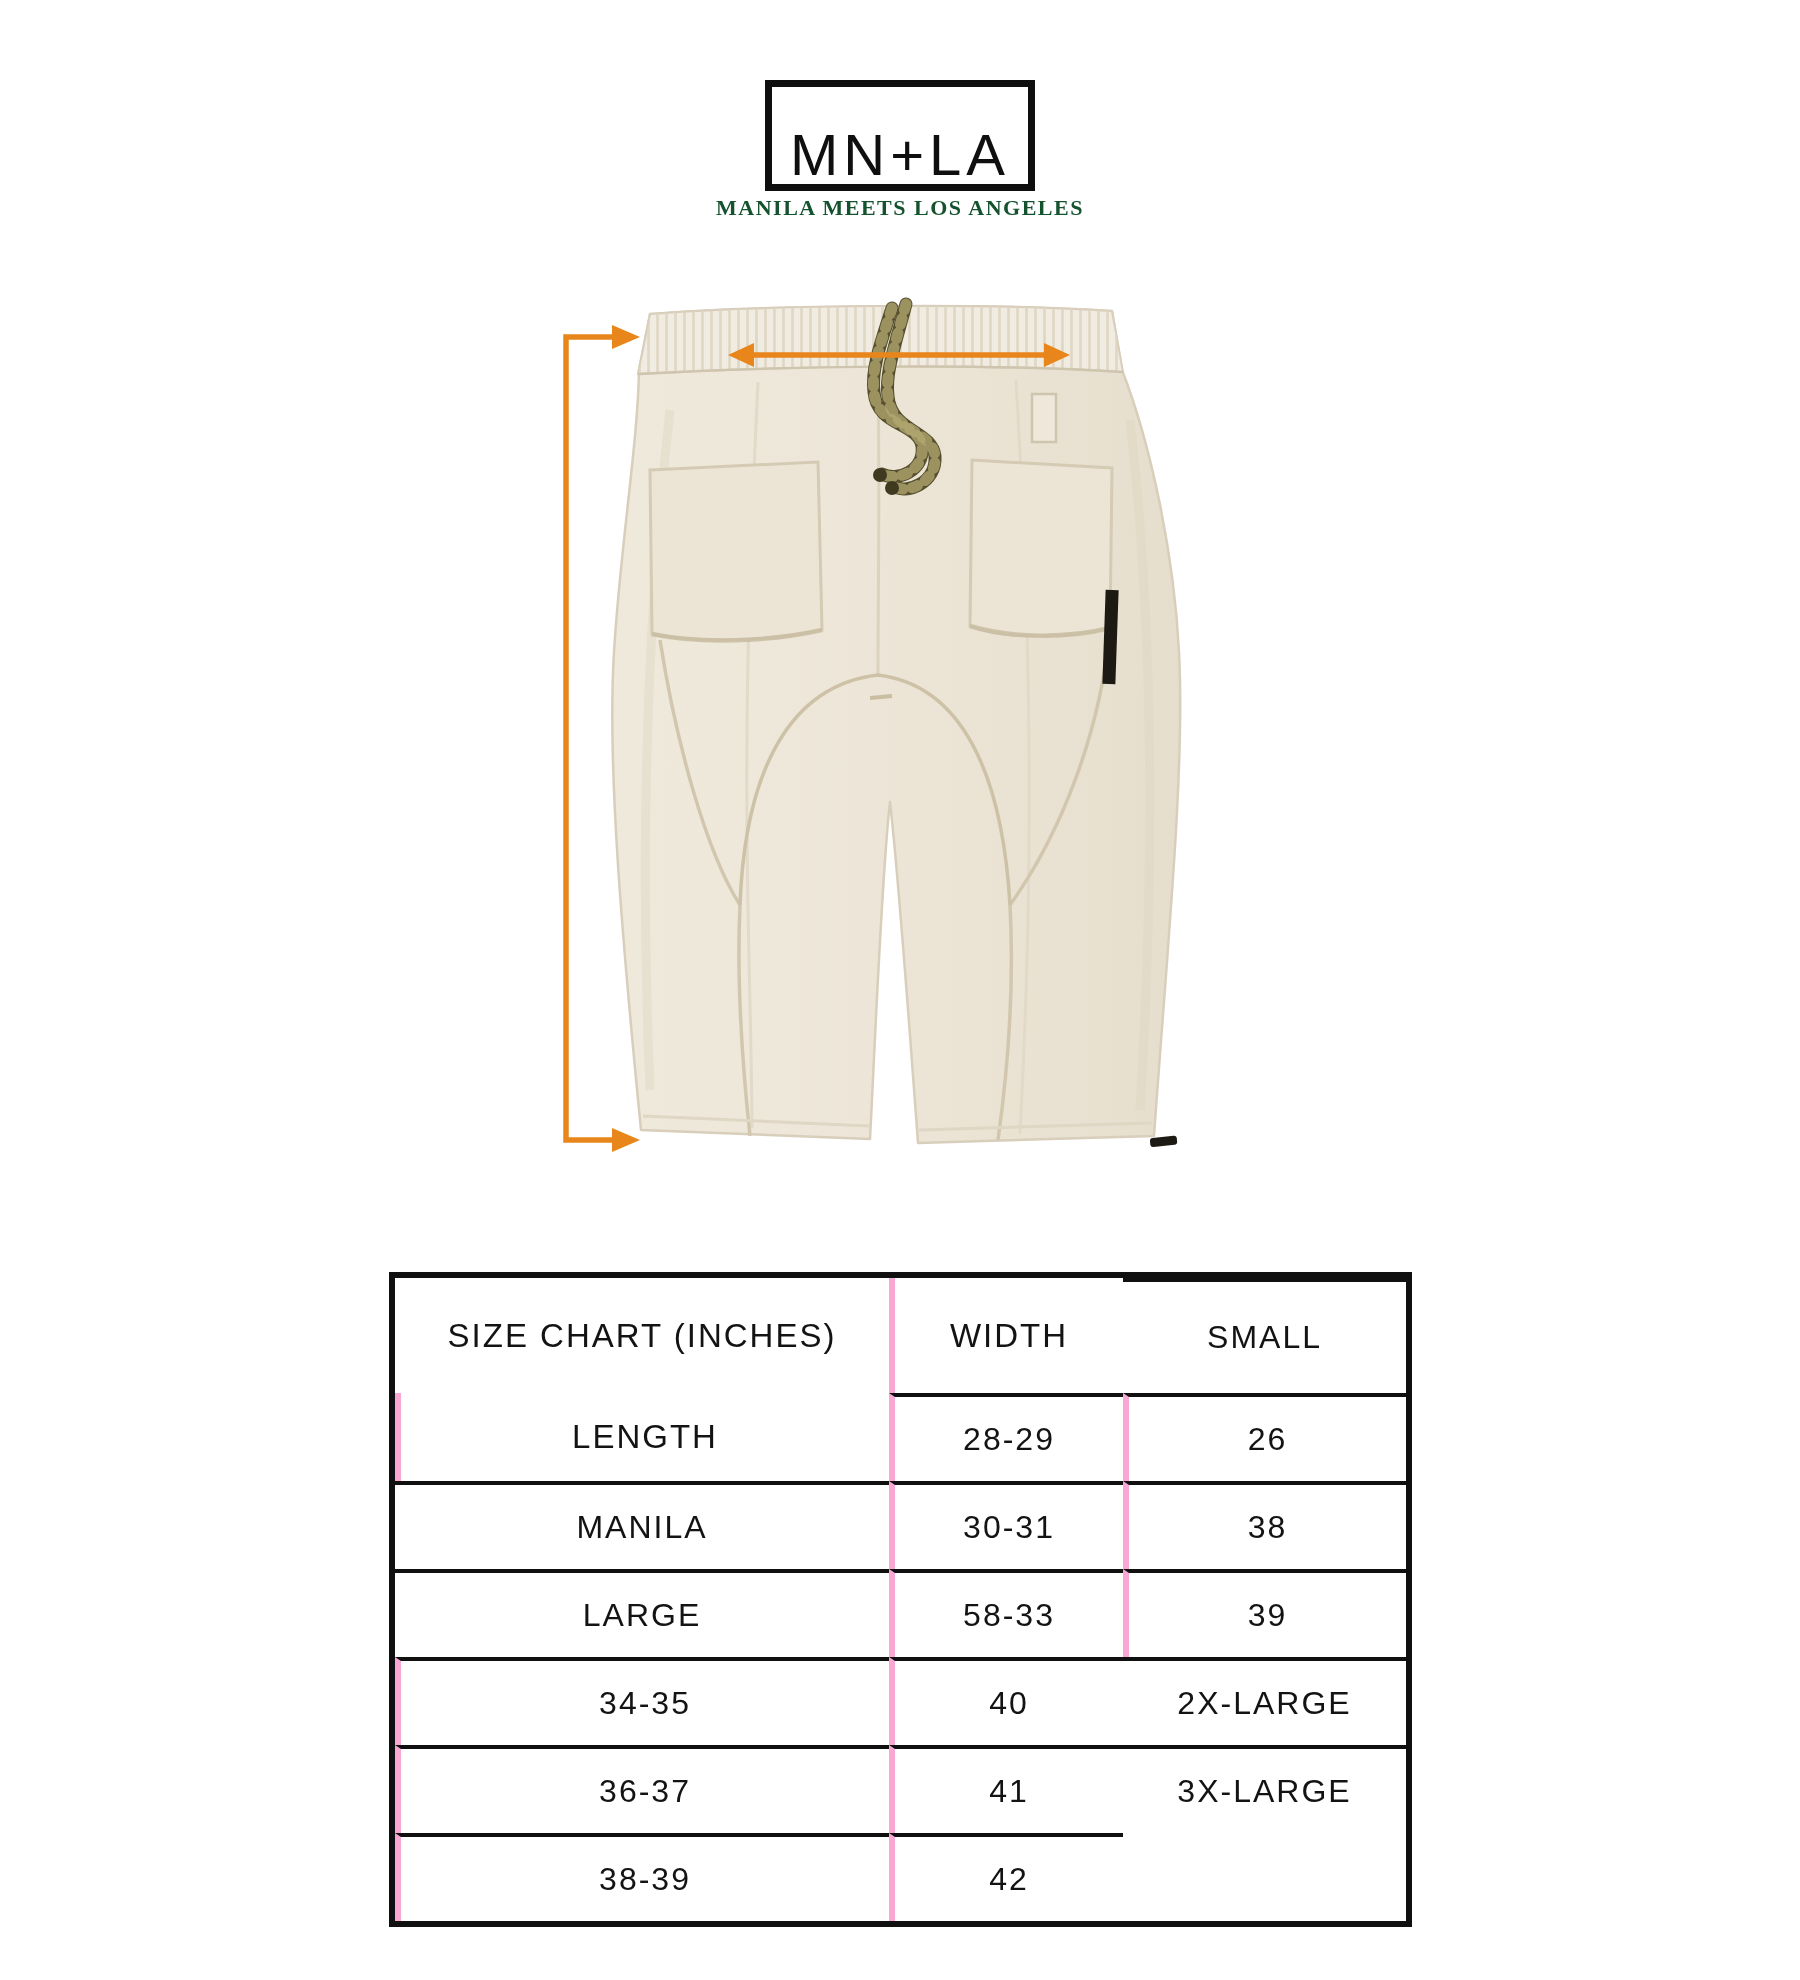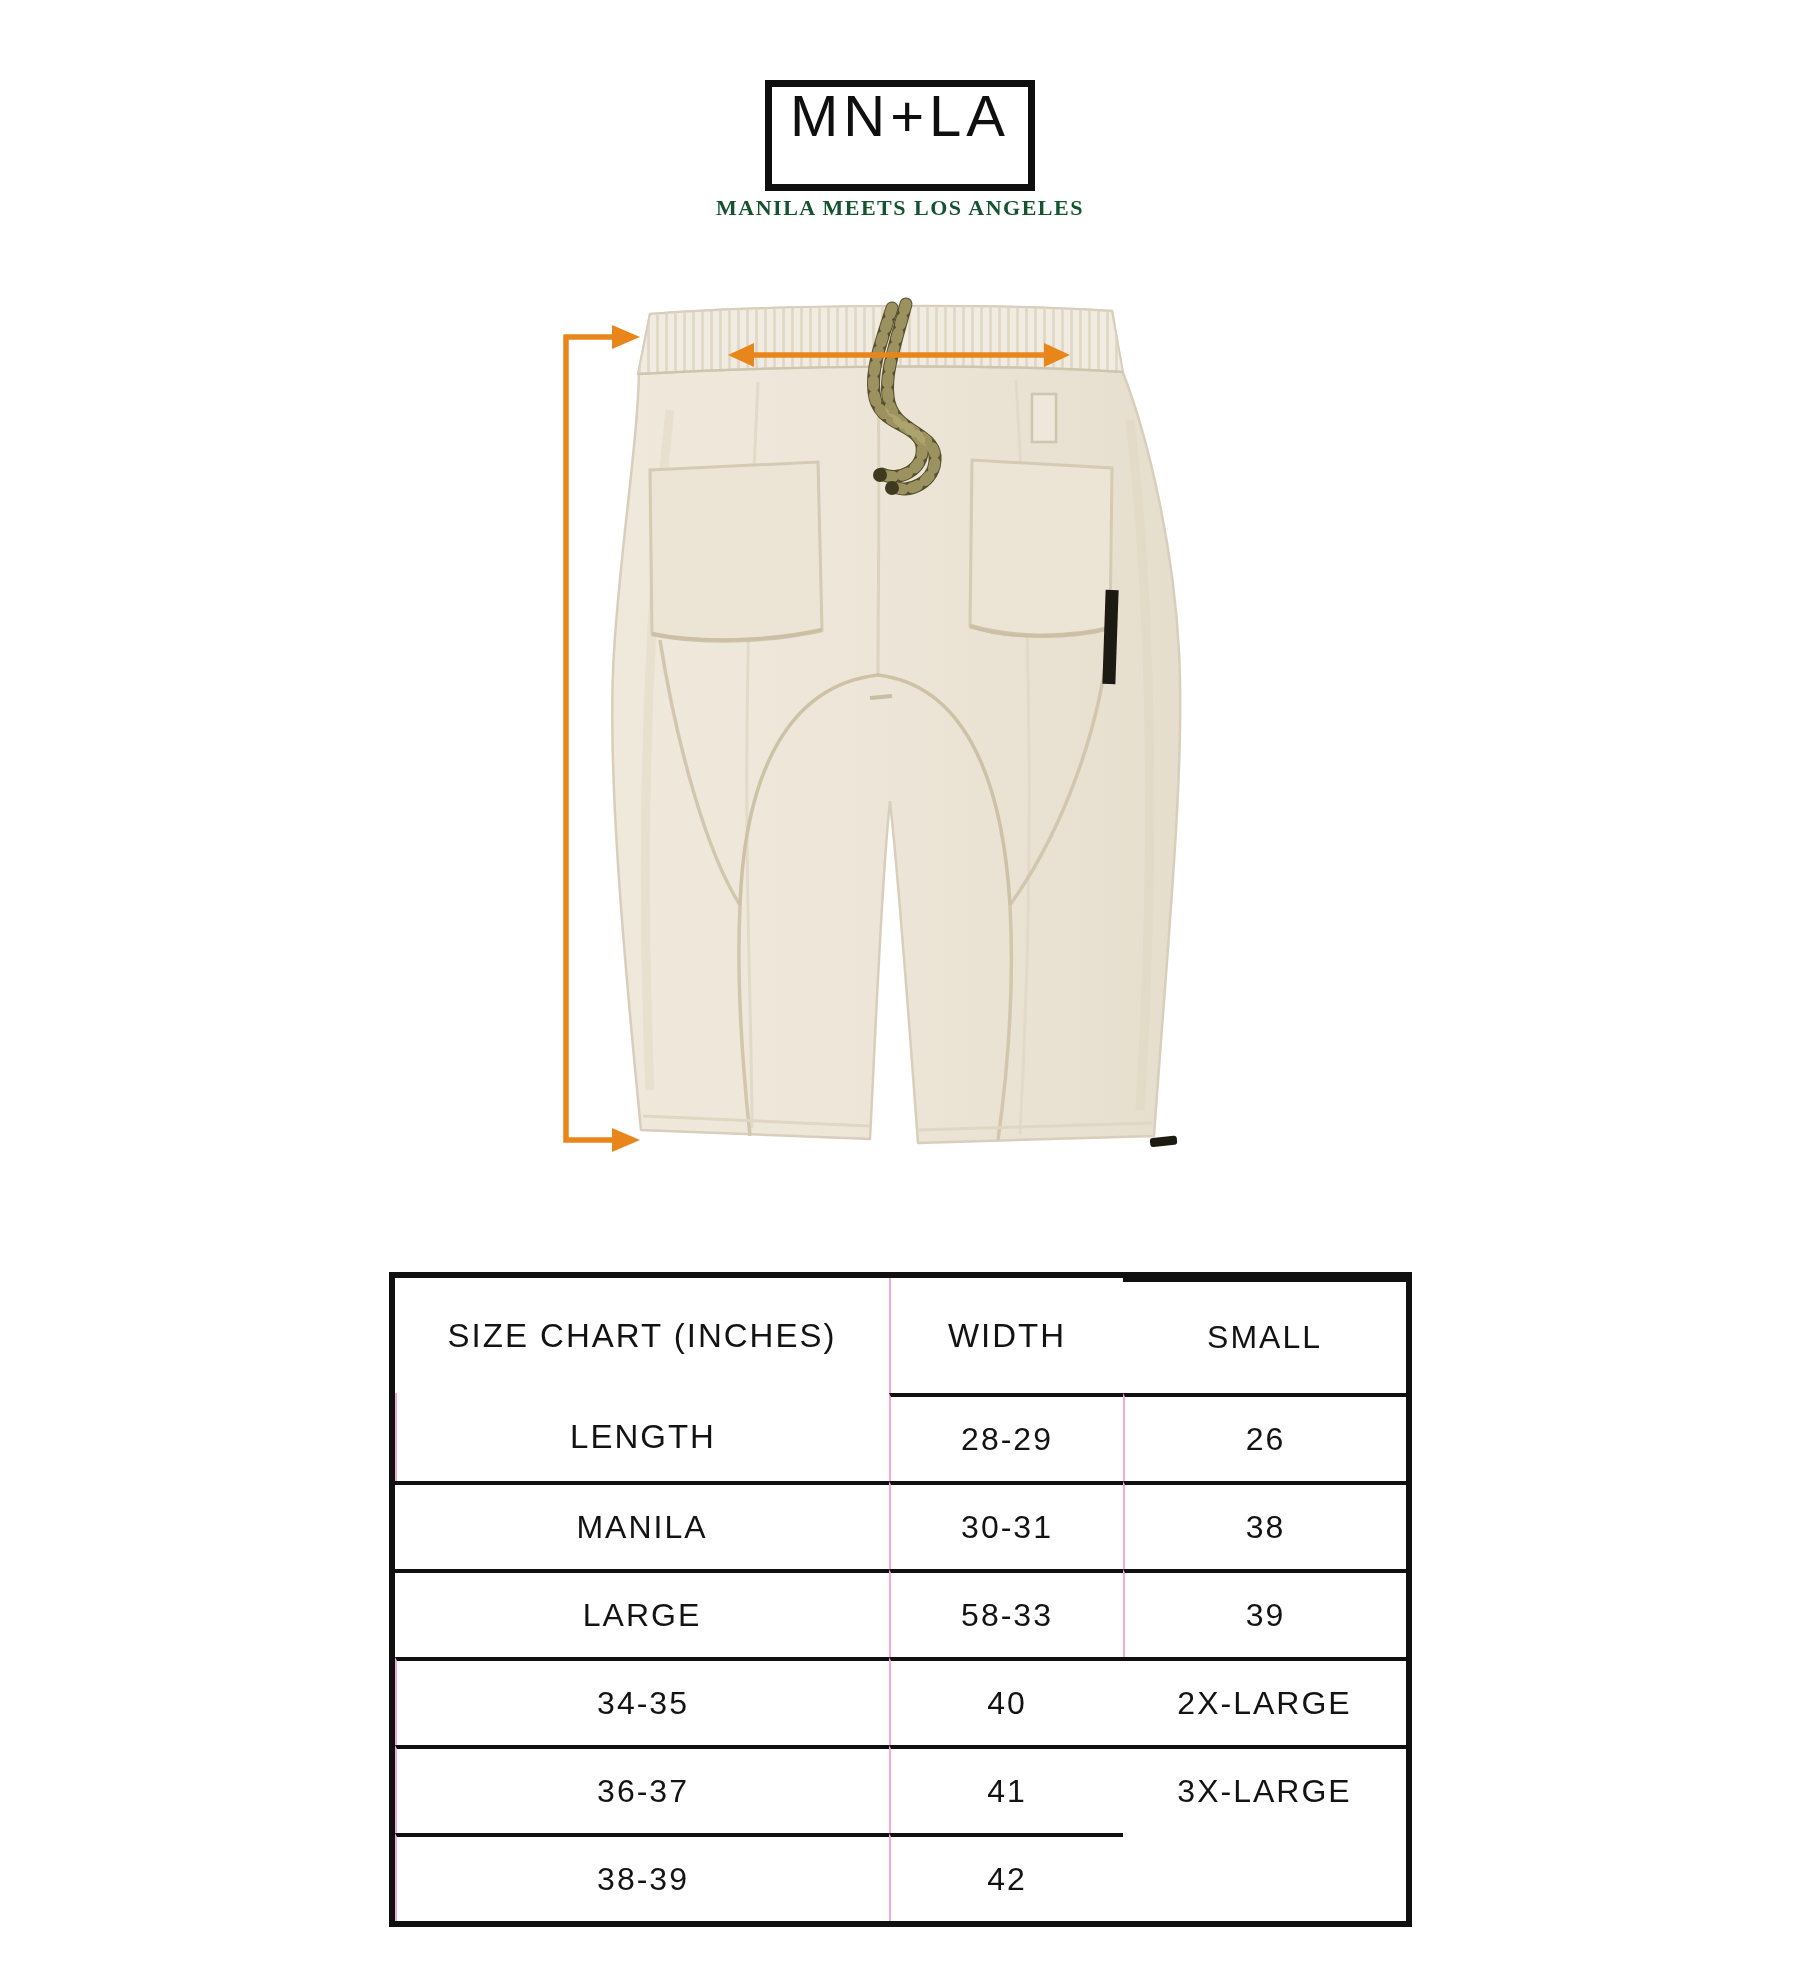--- a/index.html
+++ b/index.html
@@ -3,21 +3,21 @@
 <meta charset="utf-8">
 <style>
   html,body{margin:0;padding:0;background:#ffffff;}
   body{width:1800px;height:1980px;font-family:"Liberation Sans",sans-serif;}
   .canvas{position:relative;width:1800px;height:1980px;background:#ffffff;overflow:hidden;}
 
   
   .logo-box{
     position:absolute;top:80px;left:50%;transform:translateX(-50%);
     width:256px;height:97px;border:7px solid #0f0f0f;
-    display:flex;align-items:flex-start;justify-content:center;background:#ffffff;
+    display:flex;align-items:flex-end;justify-content:center;background:#ffffff;
   }
   .logo-text{
     font-size:58px;font-weight:400;color:#0f0f0f;letter-spacing:5px;line-height:1;
     white-space:nowrap;
   }
   .tagline{
     position:absolute;top:195px;left:50%;transform:translateX(-50%);
     font-family:"Liberation Serif",serif;font-weight:bold;
     font-size:22px;letter-spacing:1.5px;color:#14532d;white-space:nowrap;
   }
@@ -29,21 +29,21 @@
   .size-table{
     position:absolute;left:389px;top:1272px;width:1023px;height:655px;
     box-sizing:border-box;border:6px solid #101010;background:#ffffff;
     display:grid;
     grid-template-columns:494px 234px 283px;
     grid-template-rows:115px repeat(6, 88px);
   }
   .cell{
     display:flex;align-items:center;justify-content:center;
     font-size:32px;letter-spacing:2px;color:#131313;
-    border-left:2px solid #f9a8d4;border-top:4px solid #101010;
+    border-left:6px solid #f9a8d4;border-top:4px solid #101010;
     box-sizing:border-box;white-space:nowrap;
   }
   .cell.c0{border-left:none;}
   .cell.r0{border-top:none;}
   .cell.hdr{font-size:33px;}
 </style>
 </head>
 <body>
 
 <div class="canvas">

